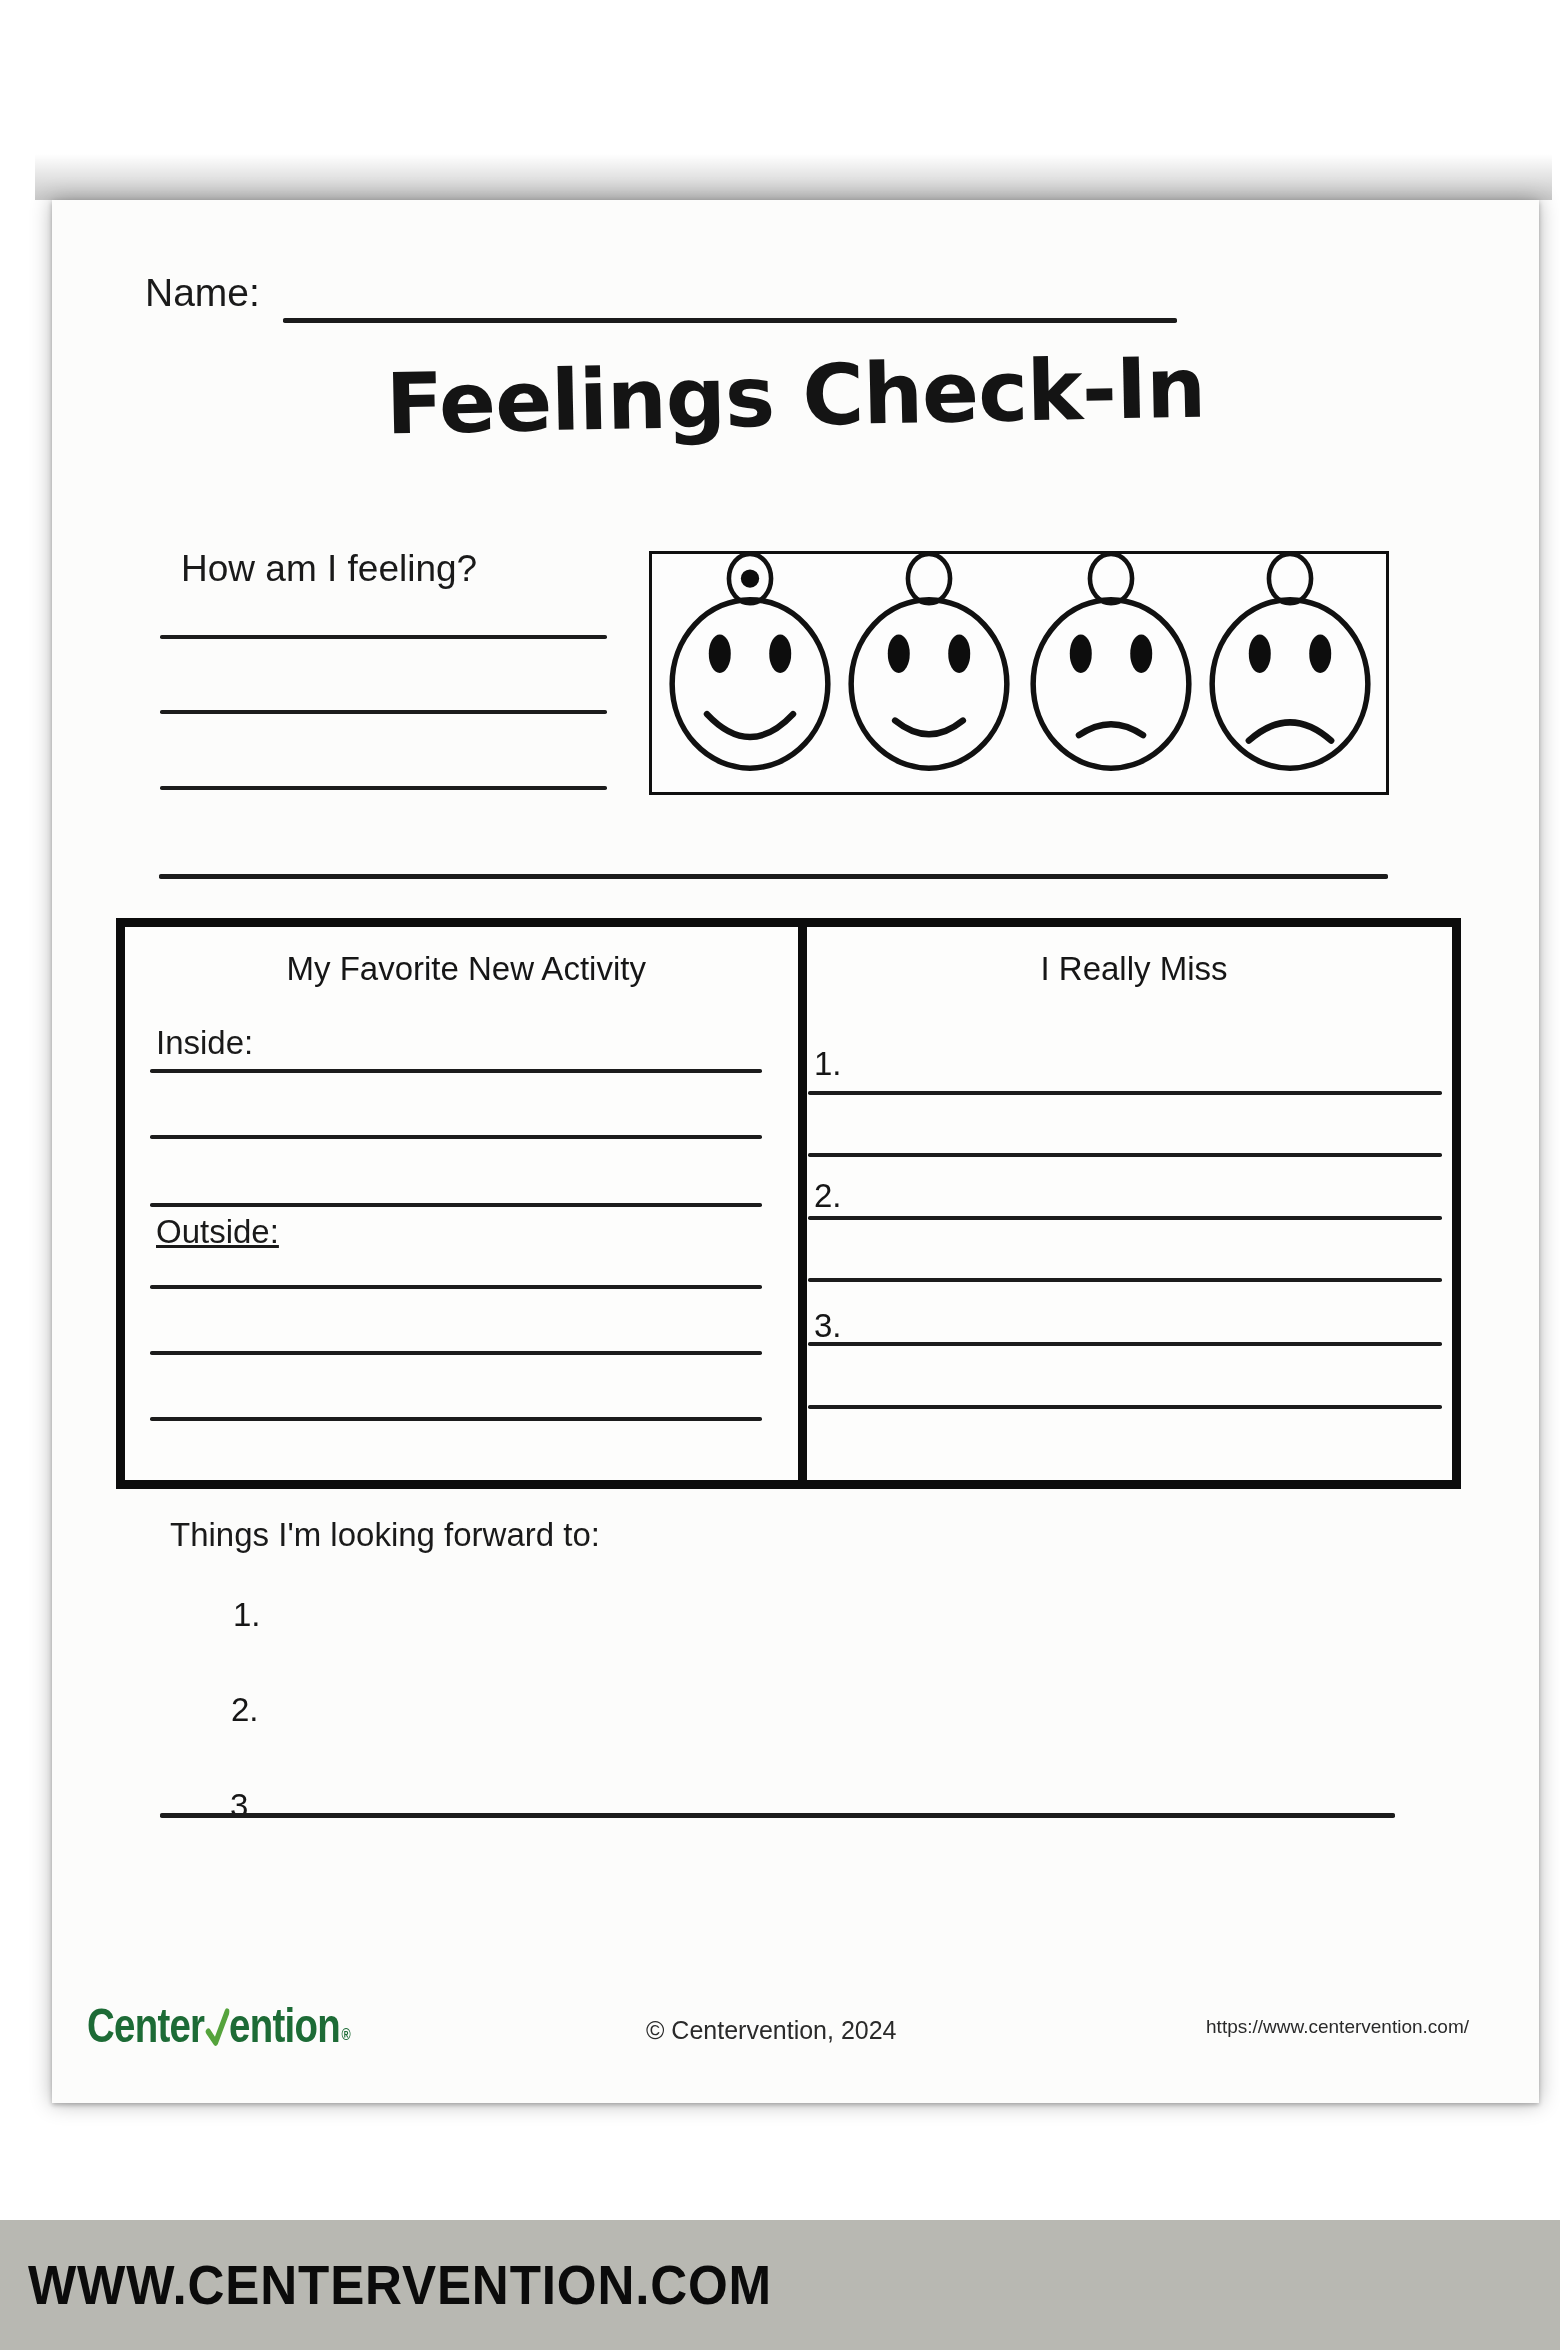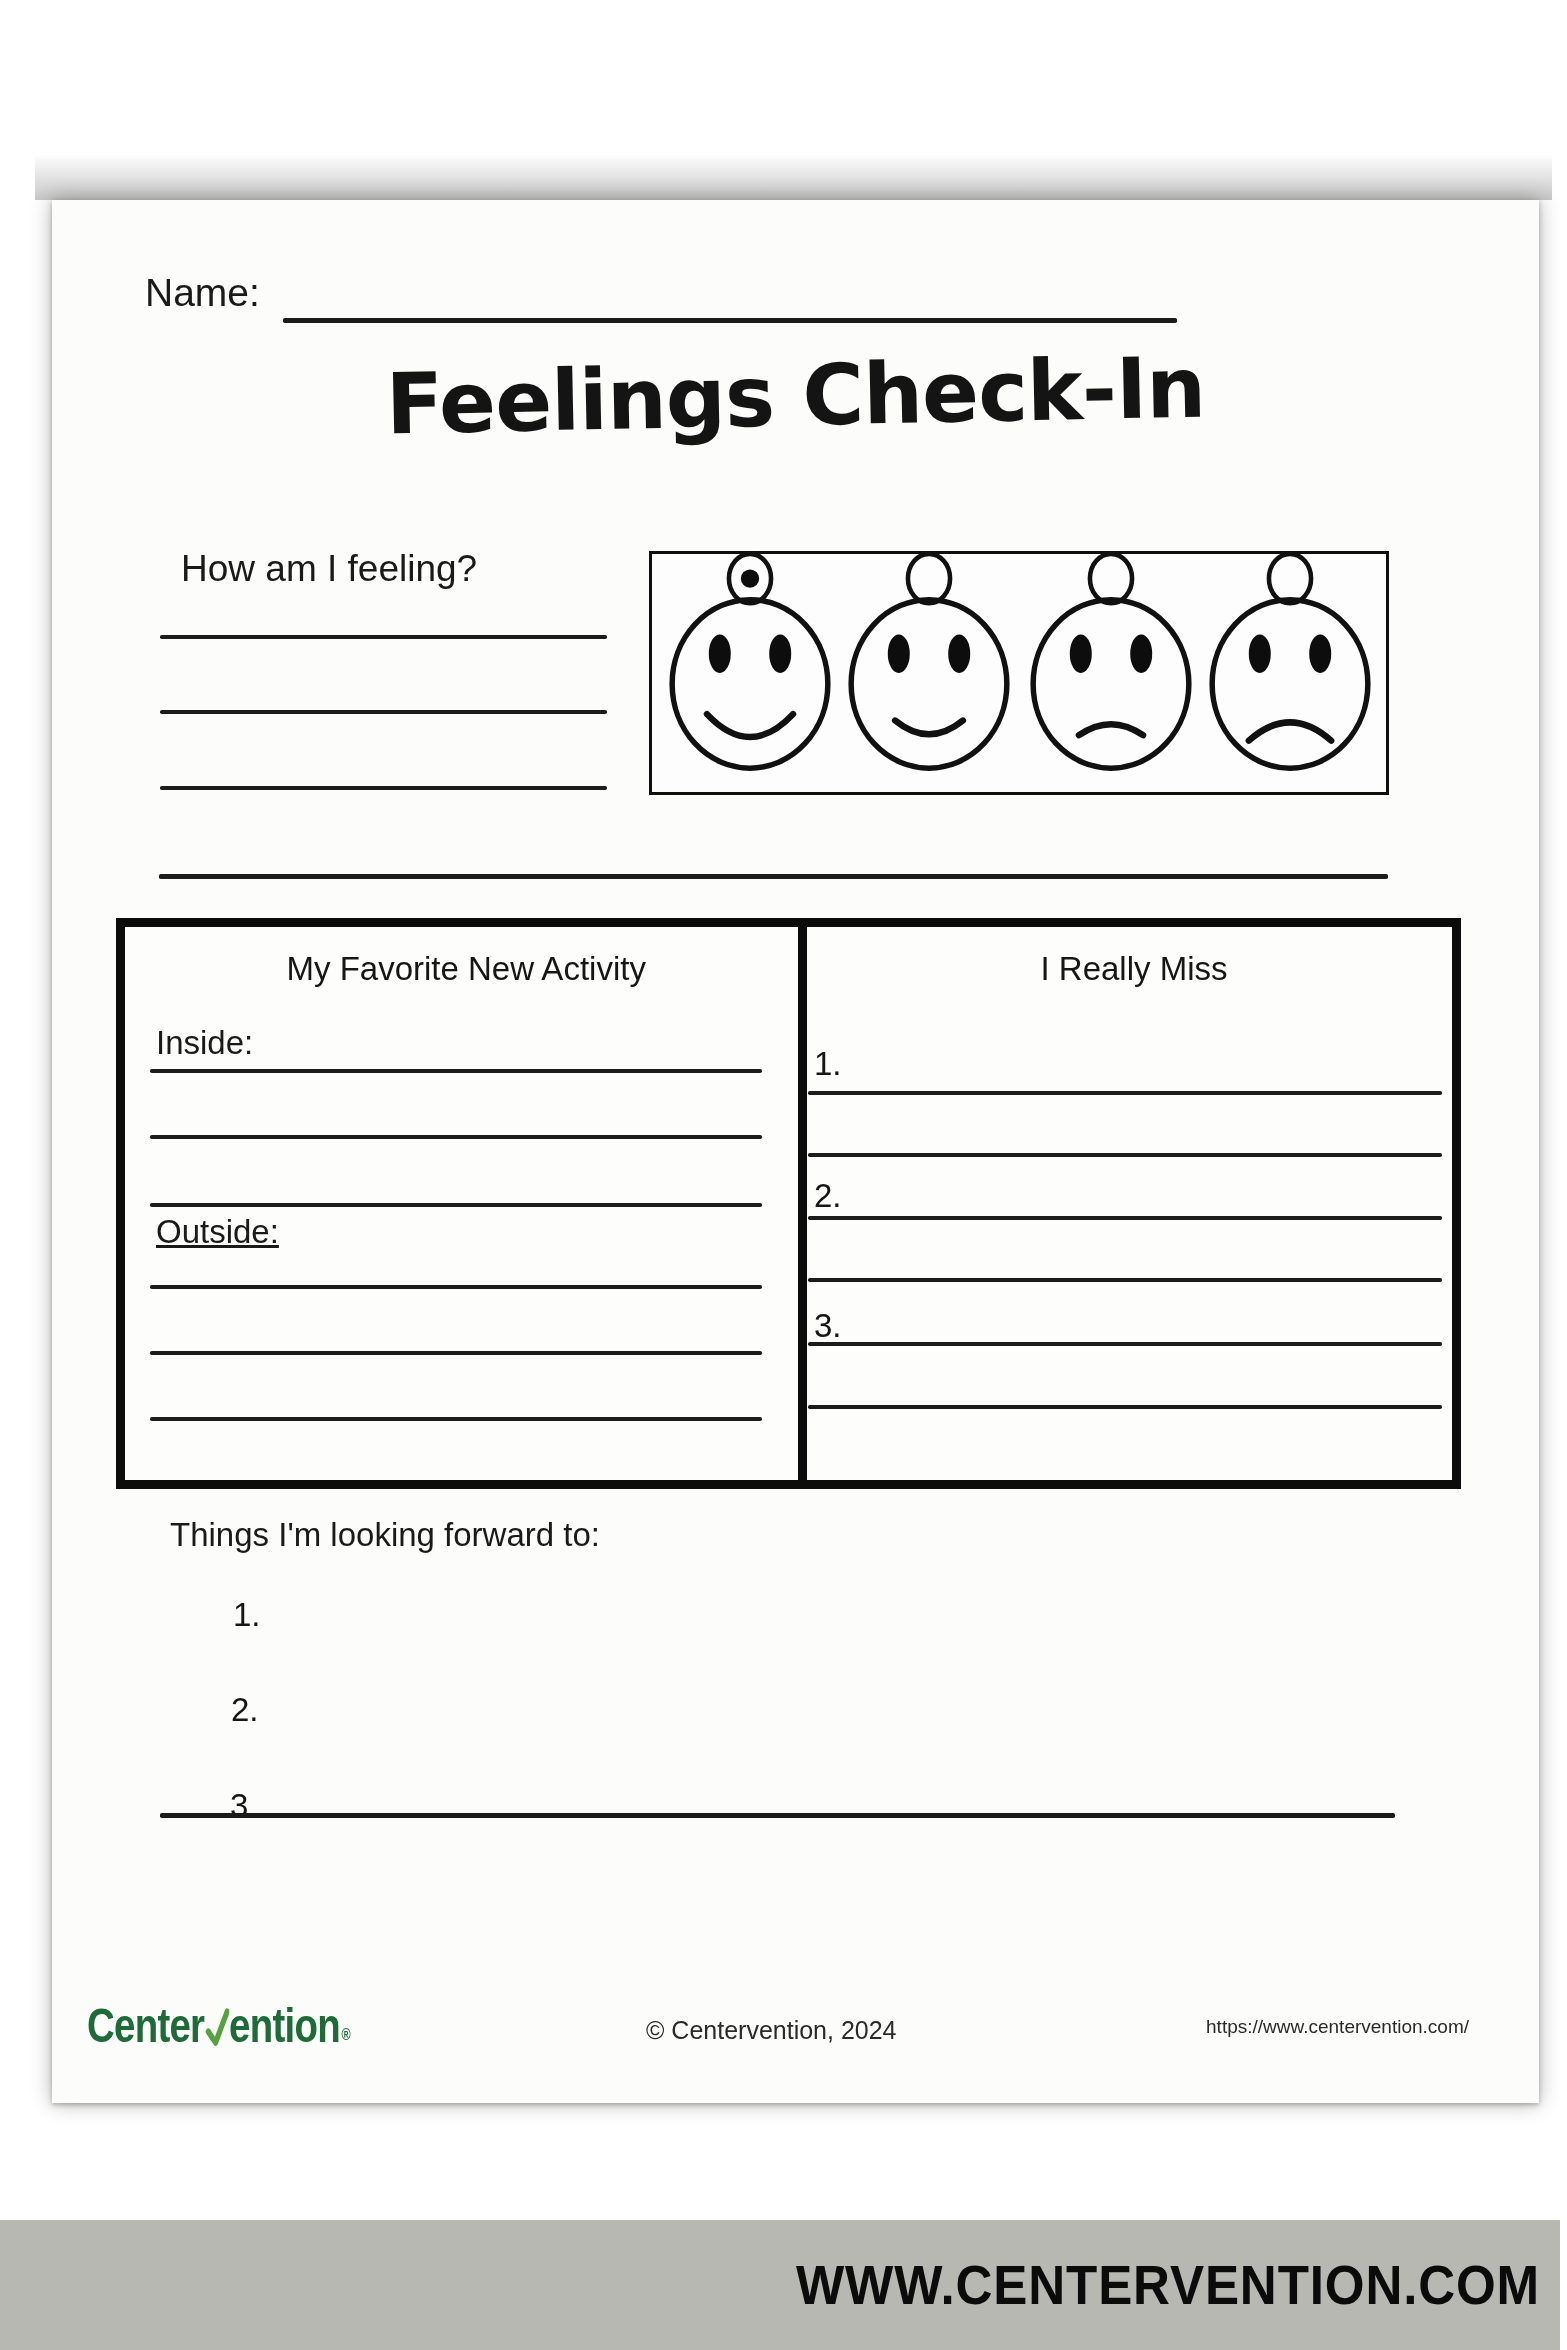--- a/index.html
+++ b/index.html
@@ -47,21 +47,21 @@
   .footer-logo{
     left:35px;top:1798px;font-size:48px;font-weight:700;letter-spacing:-0.9px;
     color:var(--logo-green,#1d6b36);transform:scaleX(0.8);transform-origin:left center;
     white-space:nowrap;
   }
   .logo-reg{font-size:15.6px;vertical-align:1.8px;margin-left:1.8px;}
   .footer-copy{left:594px;top:1816px;font-size:25px;color:#2a2a2a;}
   .footer-url{right:70px;top:1816px;font-size:19px;color:#2a2a2a;}
   .banner{
     position:absolute;left:0;top:2220px;width:1568px;height:130px;
-    background:var(--banner-bg,#b8b8b2);display:flex;align-items:center;justify-content:flex-end;
+    background:var(--banner-bg,#b8b8b2);display:flex;align-items:center;justify-content:flex-start;
   }
   .banner-text{
     font-size:55px;font-weight:700;letter-spacing:0.9px;color:#0b0b0b;
     transform:scaleX(0.93);
   }
   svg .outline{fill:none;stroke:#111;}
   .dot{display:none;}
 </style>
 </head>
 <body>

